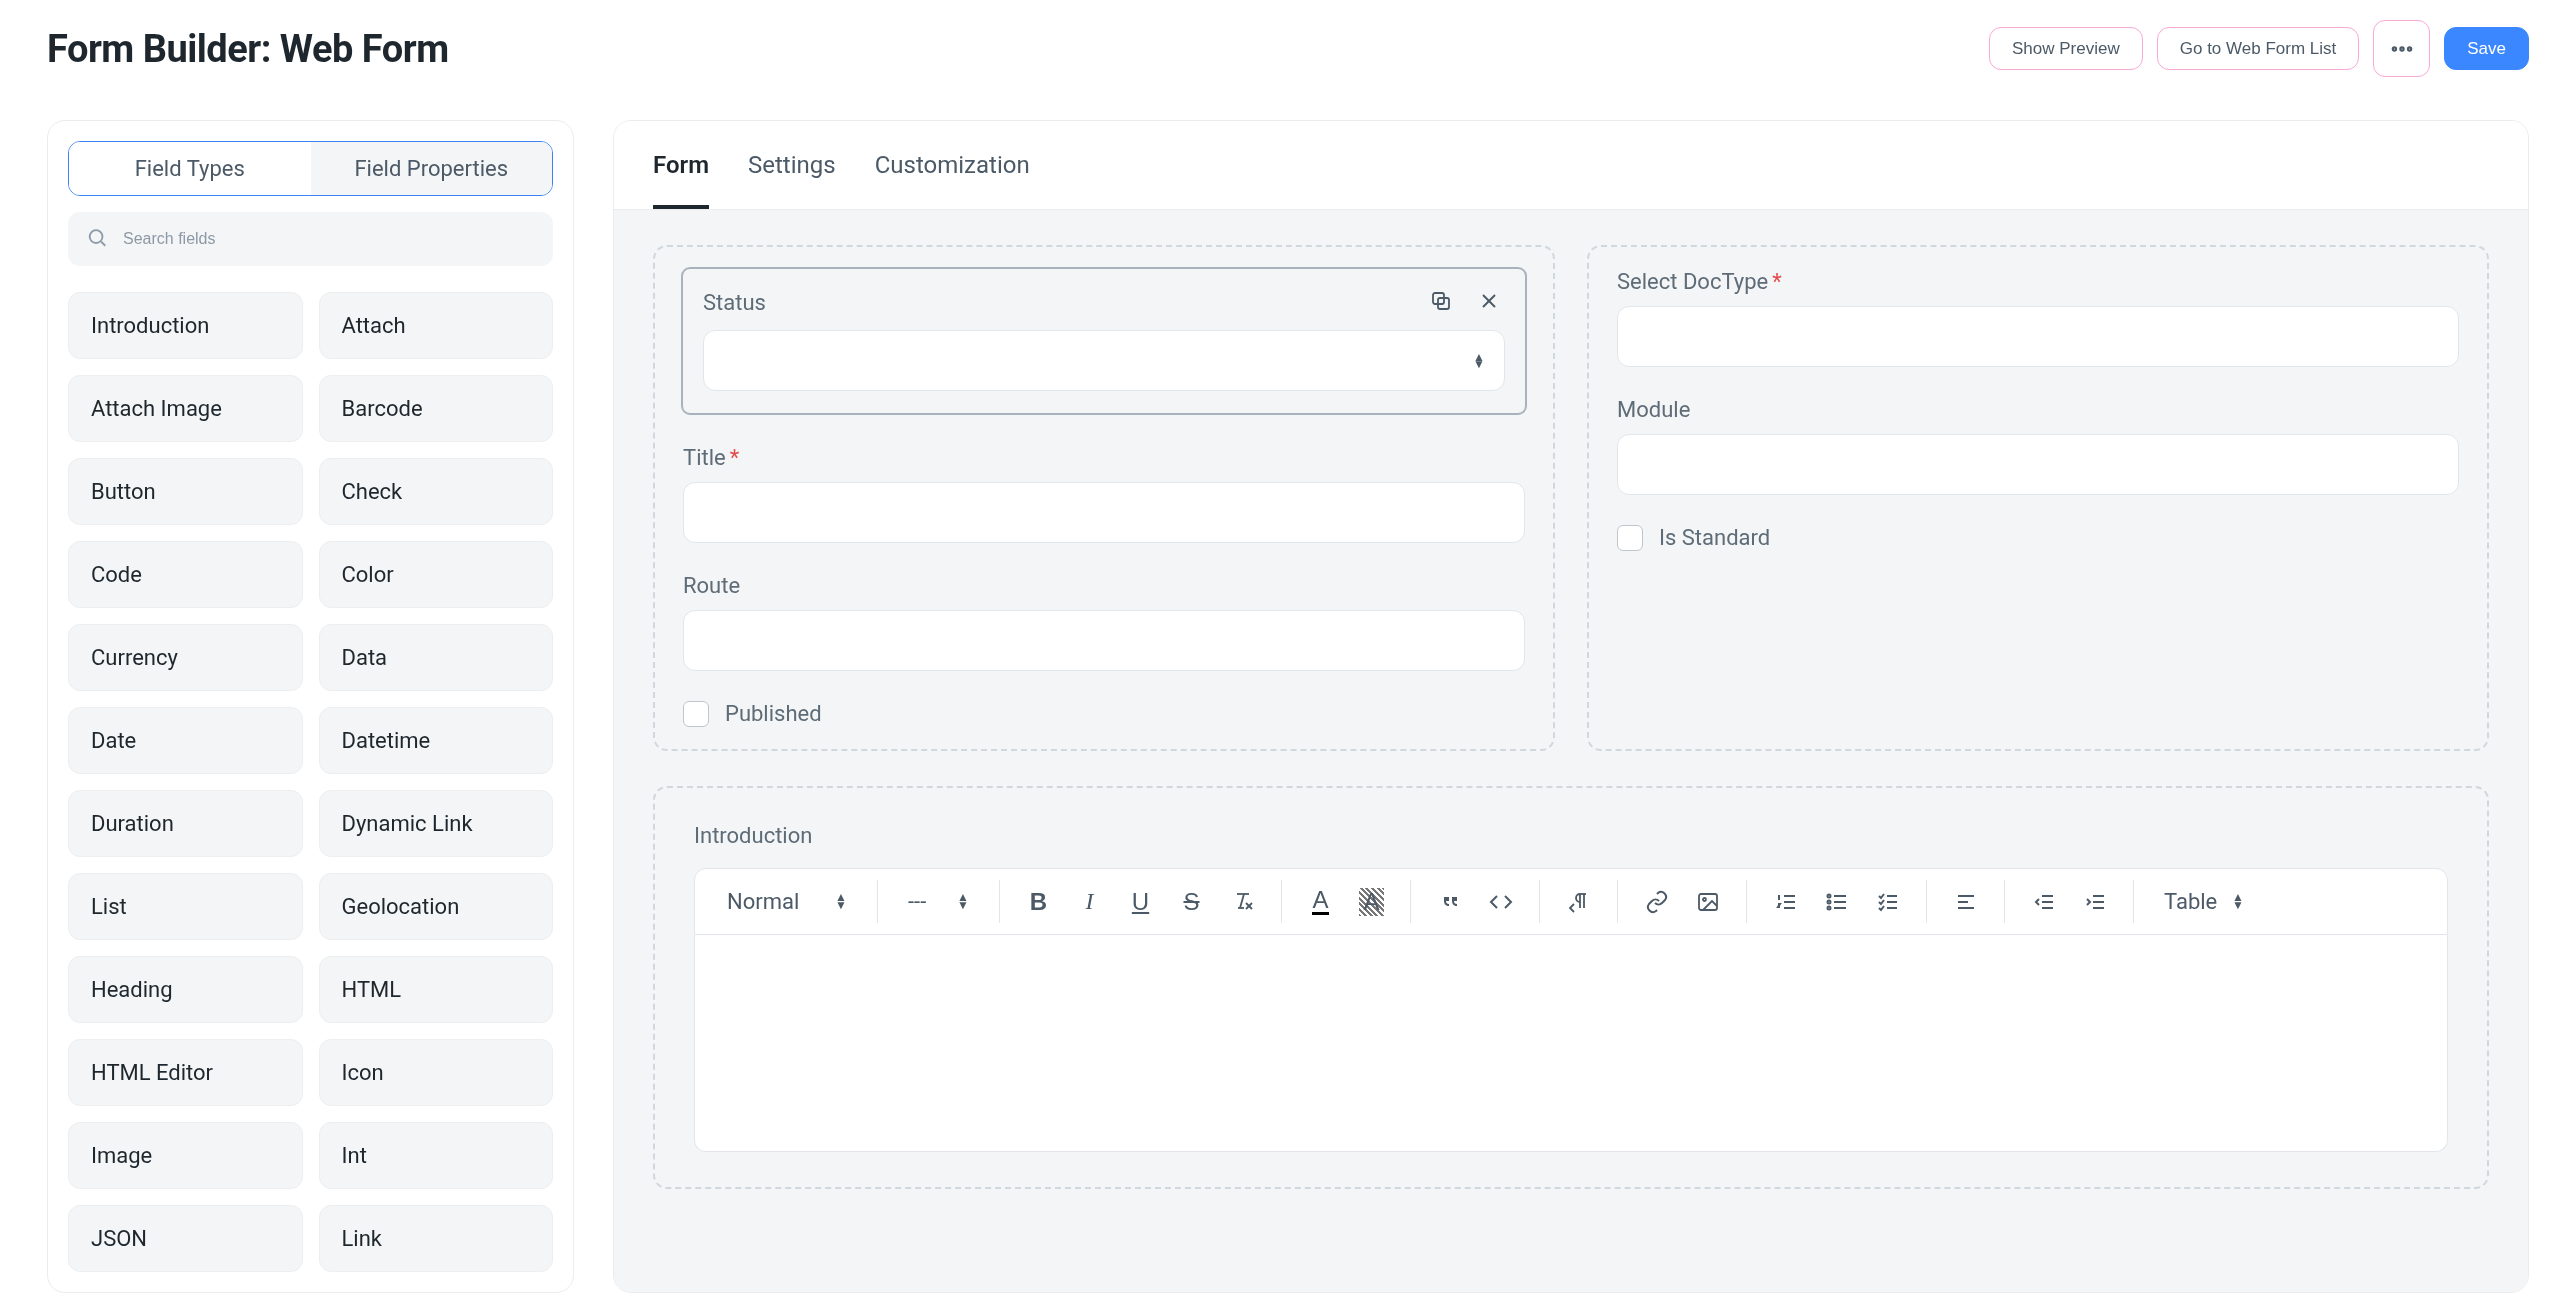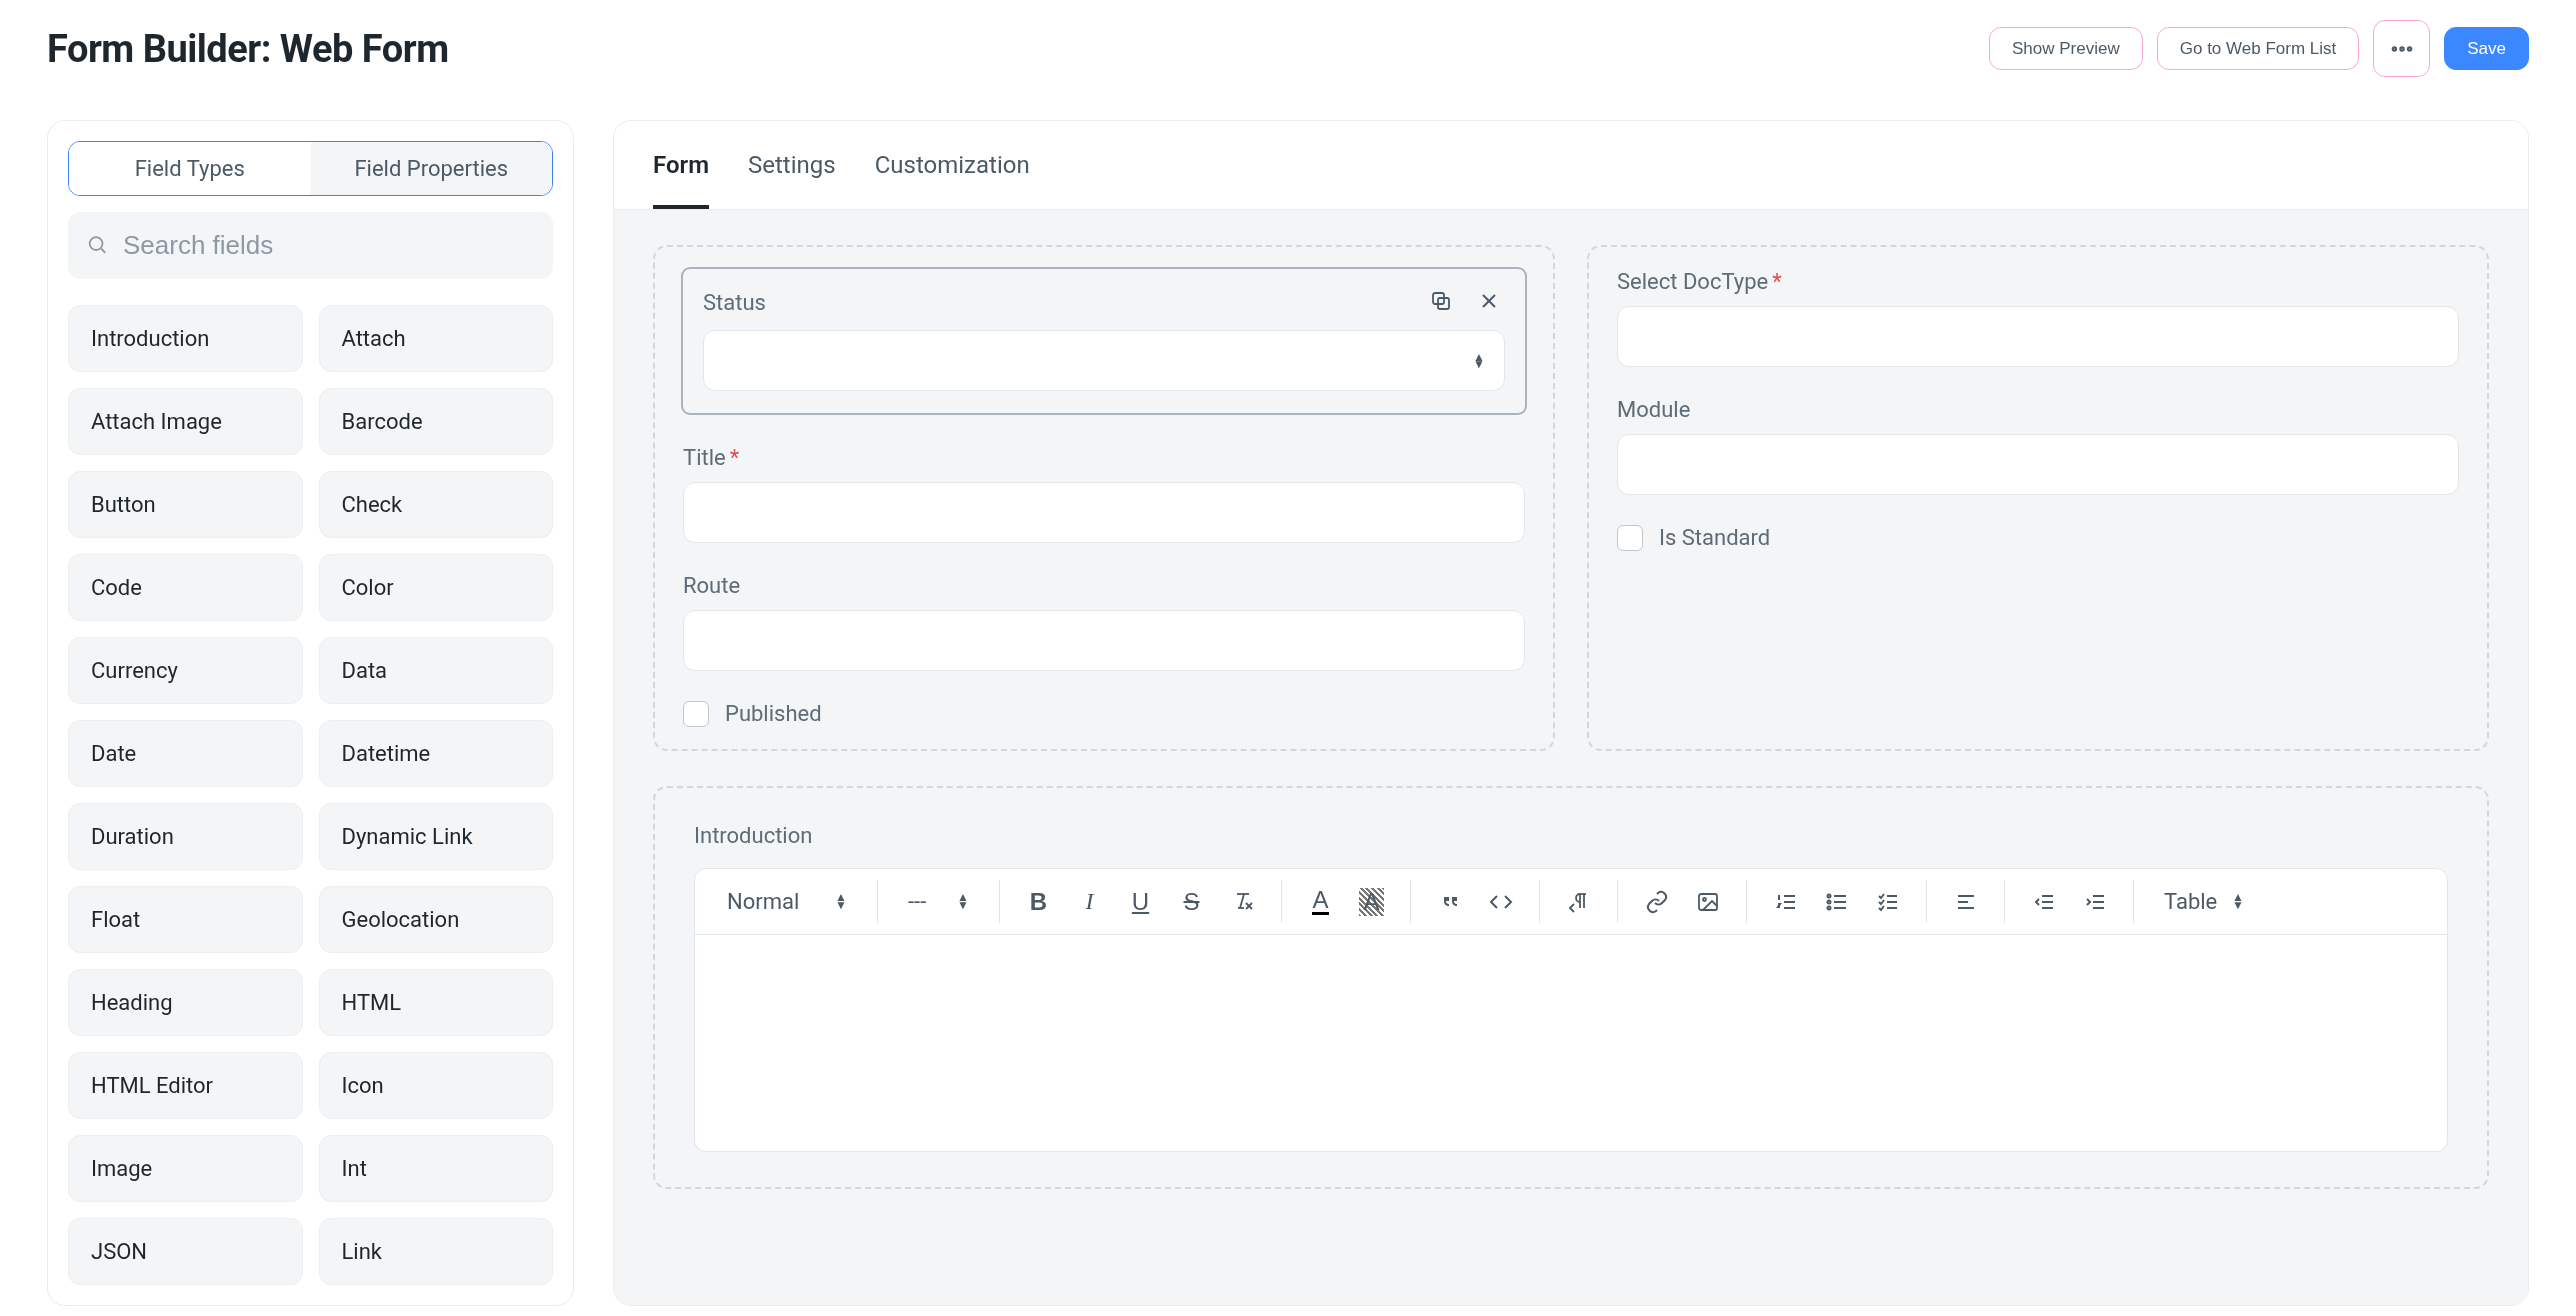--- a/index.html
+++ b/index.html
@@ -93,21 +93,21 @@
 .search-wrap {
   position: relative;
   margin-bottom: 26px;
 }
 .search-input {
   width: 100%;
   background: #f4f5f6;
   border: none;
   border-radius: 12px;
   padding: 18px 18px 18px 55px;
-  font-size: 26px;
+  font-size: 16px;
   color: #4c5a67;
 }
 .search-input::placeholder { color: #8d99a6; }
 .search-icon {
   position: absolute;
   left: 18px;
   top: 50%;
   transform: translateY(-50%);
   color: #8d99a6;
 }
@@ -352,21 +352,21 @@
           <div class="field-chip">Button</div>
           <div class="field-chip">Check</div>
           <div class="field-chip">Code</div>
           <div class="field-chip">Color</div>
           <div class="field-chip">Currency</div>
           <div class="field-chip">Data</div>
           <div class="field-chip">Date</div>
           <div class="field-chip">Datetime</div>
           <div class="field-chip">Duration</div>
           <div class="field-chip">Dynamic Link</div>
-          <div class="field-chip">Float</div>
+          <div class="field-chip">List</div>
           <div class="field-chip">Geolocation</div>
           <div class="field-chip">Heading</div>
           <div class="field-chip">HTML</div>
           <div class="field-chip">HTML Editor</div>
           <div class="field-chip">Icon</div>
           <div class="field-chip">Image</div>
           <div class="field-chip">Int</div>
           <div class="field-chip">JSON</div>
           <div class="field-chip">Link</div>
         </div>

